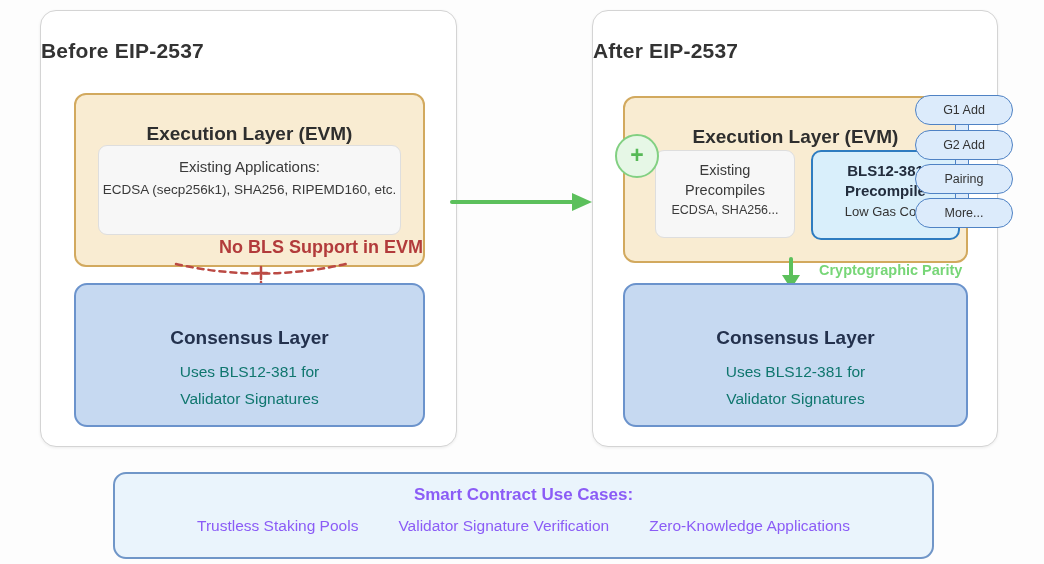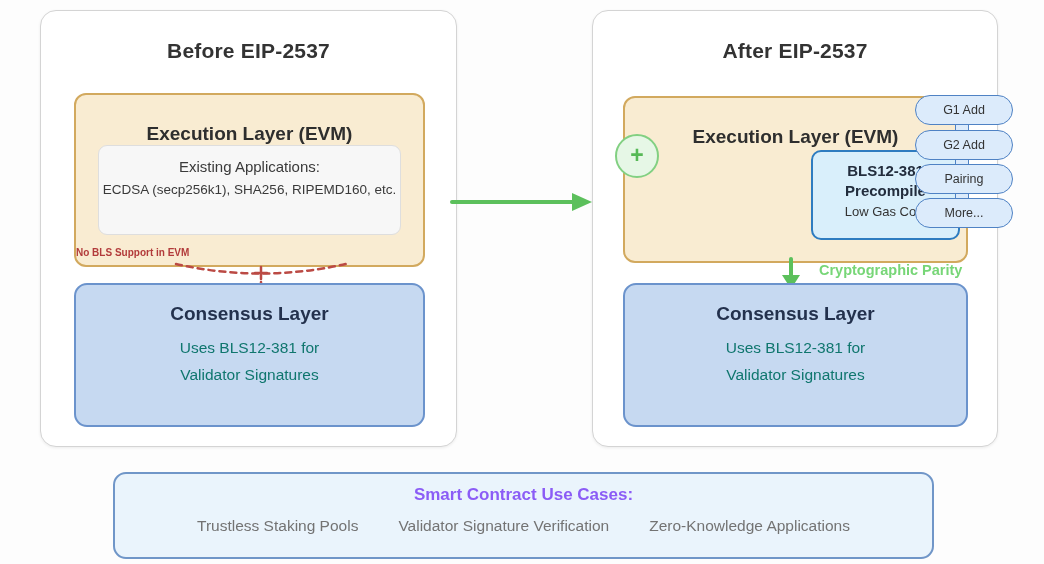--- a/index.html
+++ b/index.html
@@ -3,46 +3,46 @@
 <meta charset="utf-8">
 <style>
   html,body{margin:0;padding:0;background:#ffffff;}
   body{font-family:"Liberation Sans","DejaVu Sans",sans-serif;color:#2e2e2e;}
   .canvas{position:relative;width:1044px;height:564px;background:#fdfdfd;overflow:hidden;}
 
   .panel{position:absolute;top:10px;height:435px;background:#ffffff;border:1.5px solid #d4d4d4;
          border-radius:16px;box-shadow:0 1px 3px rgba(0,0,0,0.07);}
   #panel-before{left:40px;width:415px;}
   #panel-after{left:592px;width:404px;}
-  .panel-title{margin:0;position:absolute;top:28px;left:0;right:0;text-align:center;
+  .panel-title{margin:0;position:absolute;top:28px;left:0;right:0;text-align:left;
                font-size:21px;font-weight:bold;color:#333333;letter-spacing:.2px;}
 
   .exec-box{position:absolute;background:#f9ecd2;border:2px solid #d2a95e;border-radius:12px;}
   #panel-before .exec-box{left:33px;top:82px;width:347px;height:170px;}
   #panel-after  .exec-box{left:30px;top:85px;width:341px;height:163px;}
   .exec-title{text-align:center;padding-top:28px;font-size:19px;font-weight:bold;color:#2e2e2e;}
 
   .gray-box{position:absolute;background:#f7f7f7;border:1.5px solid #dedede;border-radius:9px;
             display:flex;flex-direction:column;align-items:center;}
   #panel-before .gray-box{left:22px;top:50px;width:301px;height:88px;}
   #panel-after  .gray-box{left:30px;top:52px;width:138px;height:86px;}
   .gb-title{margin-top:12px;font-size:15px;color:#3a3a3a;}
   .gb-list{margin-top:7px;font-size:13.5px;color:#3a3a3a;white-space:nowrap;width:max-content;}
   .gb-line{font-size:14.5px;color:#3a3a3a;line-height:20px;}
   .gb-line.first{margin-top:9px;}
   .gb-small{font-size:12.5px;color:#3a3a3a;margin-top:3px;white-space:nowrap;}
 
-  .warning{position:absolute;left:0;right:0;bottom:7px;text-align:left;
-           font-size:10px;font-weight:bold;color:#b23b3b;}
+  .warning{position:absolute;left:0;right:0;bottom:7px;text-align:right;
+           font-size:18px;font-weight:bold;color:#b23b3b;}
 
   .consensus-box{position:absolute;top:272px;background:#c6d9f1;border:2px solid #6b93cc;
                  border-radius:13px;text-align:center;}
   #panel-before .consensus-box{left:33px;width:347px;height:140px;}
   #panel-after  .consensus-box{left:30px;width:341px;height:140px;}
-  .cons-title{margin-top:18px;font-size:19px;font-weight:bold;color:#23314d;}
+  .cons-title{margin-top:42px;font-size:19px;font-weight:bold;color:#23314d;}
   .cons-line{font-size:15.5px;color:#0f766e;line-height:27px;}
   .cons-line.first{margin-top:9px;}
 
   .bls-box{position:absolute;left:186px;top:52px;width:145px;height:86px;background:#d9effb;
            border:2.5px solid #2e7cc0;border-radius:10px;display:flex;flex-direction:column;
            align-items:center;overflow:hidden;}
   .bls-line{font-size:15px;font-weight:bold;color:#222d3d;line-height:20px;white-space:nowrap;}
   .bls-line.first{margin-top:9px;}
   .bls-small{font-size:13px;color:#333;margin-top:3px;white-space:nowrap;}
 
@@ -58,21 +58,21 @@
         justify-content:center;font-size:12.5px;color:#333;z-index:2;}
   #pill-0{top:84px;} #pill-1{top:119px;} #pill-2{top:153px;} #pill-3{top:187px;}
 
   .parity-label{position:absolute;left:226px;top:251px;font-size:14.5px;font-weight:bold;
                 color:#77d677;white-space:nowrap;}
 
   .usecases{position:absolute;left:113px;top:472px;width:817px;height:83px;background:#eaf4fc;
             border:2px solid #7096c8;border-radius:13px;}
   .uc-title{text-align:center;margin-top:11px;font-size:17px;font-weight:bold;color:#8b5cf6;}
   .uc-items{display:flex;justify-content:center;gap:40px;margin-top:12px;font-size:15.5px;
-            color:#737373;white-space:nowrap;}
+            color:#8b5cf6;white-space:nowrap;}
 
   .watermark{position:absolute;left:788px;top:524px;display:flex;align-items:center;gap:5px;
              z-index:10;}
   .wm-text{font-size:21px;font-weight:bold;color:rgba(255,255,255,0.92);
            text-shadow:0 0 1px #9a9a9a,1px 1px 2px rgba(110,110,110,0.75),-1px -1px 1px rgba(160,160,160,0.5);}
   .svg-abs{position:absolute;}
 </style>
 </head>
 <body>
 
@@ -107,20 +107,25 @@
     <line x1="4" y1="12" x2="126" y2="12" stroke="#5cc05c" stroke-width="4" stroke-linecap="round"></line>
     <polygon points="124,3 144,12 124,21" fill="#5cc05c"></polygon>
   </svg>
 
   <section class="panel" id="panel-after">
     <h2 class="panel-title">After EIP-2537</h2>
 
     <div class="exec-box">
       <div class="exec-title">Execution Layer (EVM)</div>
 
+      <div class="gray-box">
+        <div class="gb-line first">Existing</div>
+        <div class="gb-line">Precompiles</div>
+        <div class="gb-small">ECDSA, SHA256...</div>
+      </div>
 
       <div class="bls-box">
         <div class="bls-line first">BLS12-381</div>
         <div class="bls-line">Precompile</div>
         <div class="bls-small">Low Gas Cost</div>
       </div>
     </div>
 
     <div class="plus-circle">
       <span class="plus-glyph">+</span>

